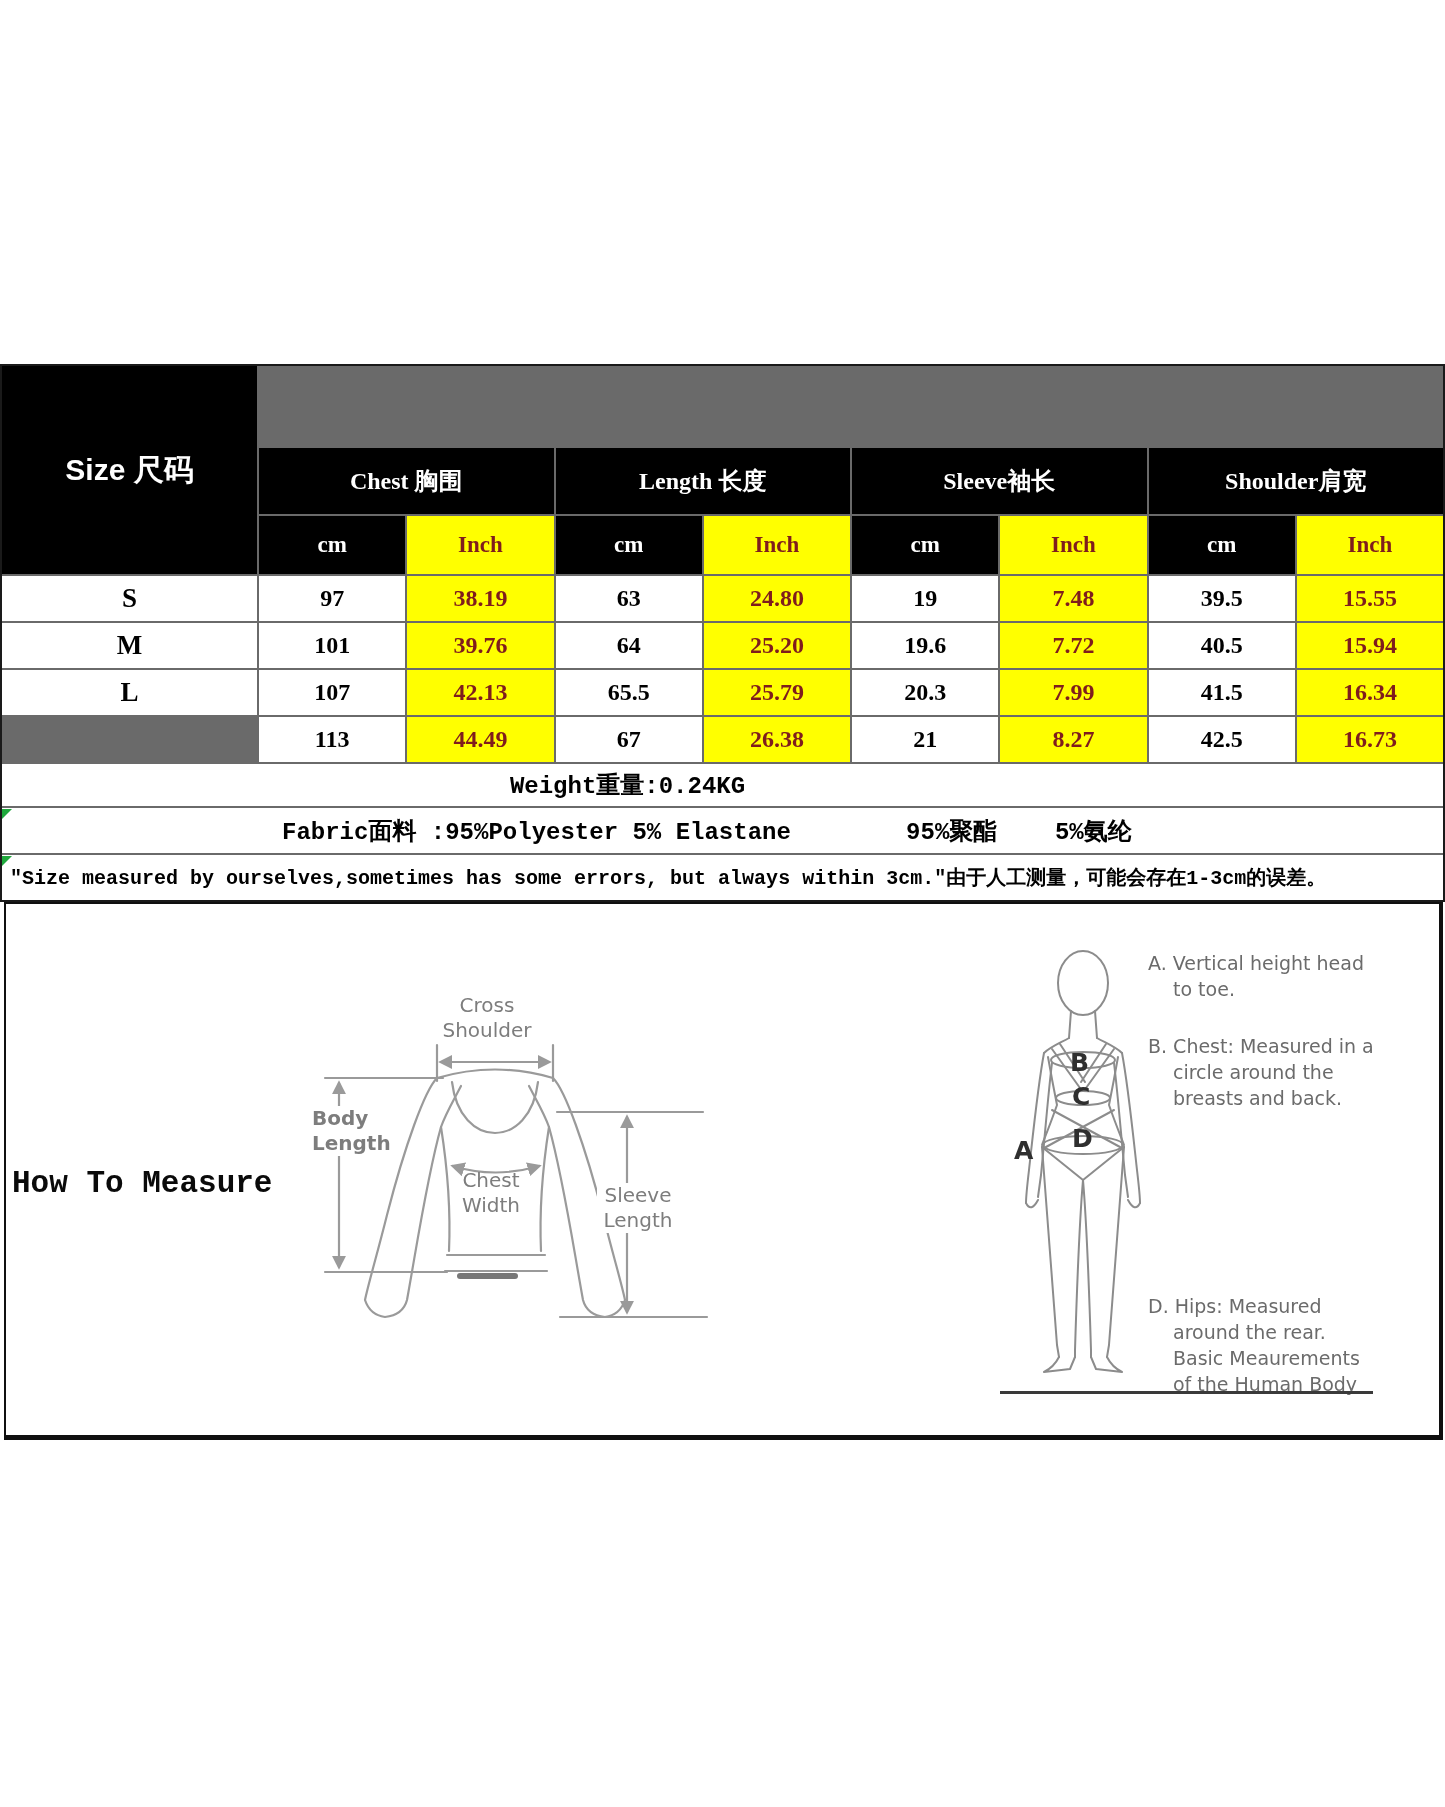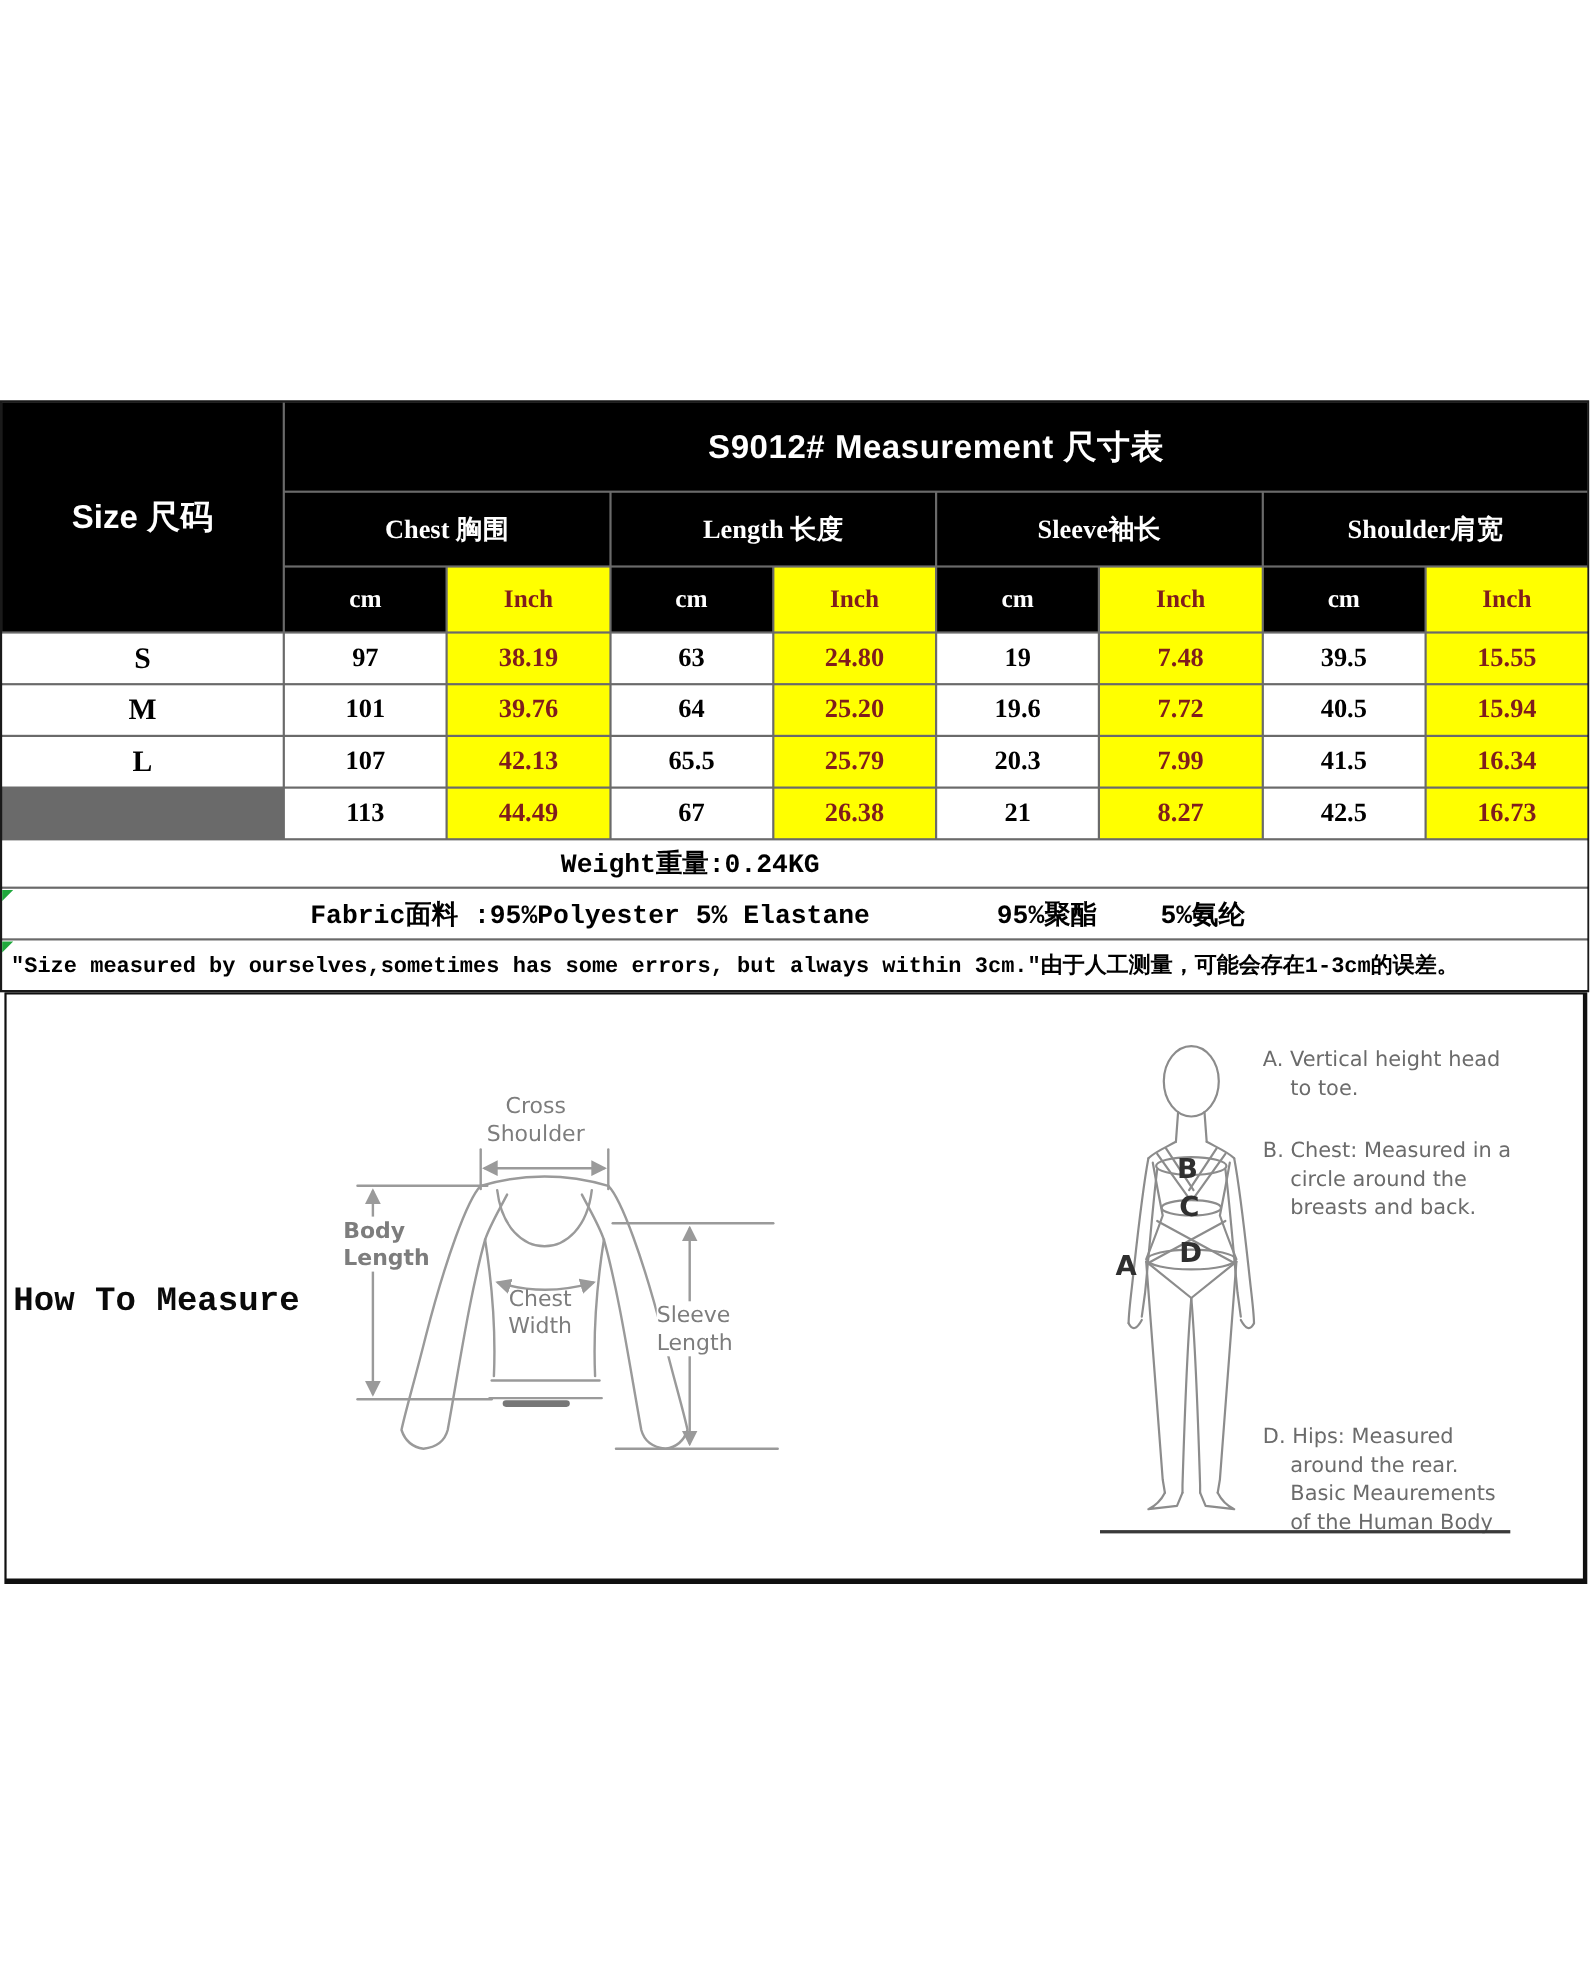--- a/index.html
+++ b/index.html
@@ -52,21 +52,20 @@
 </style>
 </head>
 <body>
 
 <div class="page">
 
   <div class="sizetable">
 
     <div class="c black size-head" style="grid-area:1/1/4/2">Size 尺码</div>
 
-    <div class="c black title" style="grid-area:1/2/2/10">S9012# Measurement 尺寸表</div>
 
     <div class="c black gh" style="grid-area:2/2/3/4">Chest 胸围</div>
     <div class="c black gh" style="grid-area:2/4/3/6">Length 长度</div>
     <div class="c black gh" style="grid-area:2/6/3/8">Sleeve袖长</div>
     <div class="c black gh" style="grid-area:2/8/3/10">Shoulder肩宽</div>
 
     <div class="c black unit" style="grid-area:3/2/4/3">cm</div>
     <div class="c yellow unit" style="grid-area:3/3/4/4">Inch</div>
     <div class="c black unit" style="grid-area:3/4/4/5">cm</div>
     <div class="c yellow unit" style="grid-area:3/5/4/6">Inch</div>
@@ -158,21 +157,21 @@
       <line x1="170" y1="316" x2="272" y2="316"></line>
       <path d="M 185,321 L 240,321" stroke="#777" stroke-width="6"></path>
 
       <path d="M 178,211 Q 220,224 264,211" marker-start="url(#ah)" marker-end="url(#ah)"></path>
     </g>
   </svg>
 
   <div class="glabel" style="left:437px;top:993px;width:100px;">Cross Shoulder</div>
   <div class="glabel wbg" style="left:312px;top:1106px;width:80px;text-align:left;font-weight:bold;">Body Length</div>
   <div class="glabel" style="left:450px;top:1168px;width:82px;">Chest Width</div>
-  <div class="glabel wbg" style="left:597px;top:1183px;width:82px;text-align:left;">Sleeve Length</div>
+  <div class="glabel wbg" style="left:597px;top:1183px;width:82px;text-align:center;">Sleeve Length</div>
 
   <svg style="left:1000px;top:945px;" width="170" height="435" viewBox="0 0 170 435">
     <g class="fig">
       <ellipse cx="83" cy="38" rx="25" ry="32"></ellipse>
       <path d="M 71,66 L 69,93"></path>
         <path d="M 95,66 L 97,93"></path>
       <path d="M 69,93 C 60,98 50,102 44,108"></path>
       <path d="M 97,93 C 106,98 116,102 122,108"></path>
       <path d="M 44,108 C 38,140 34,180 29,225 C 27,242 26,252 26,258"></path>
       <path d="M 122,108 C 128,140 132,180 137,225 C 139,242 140,252 140,258"></path>

